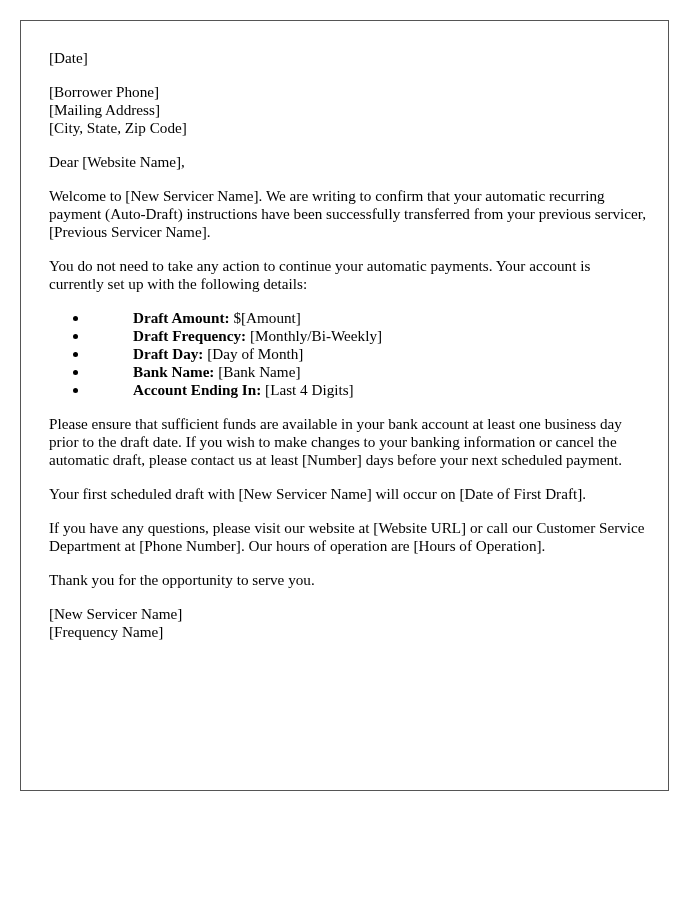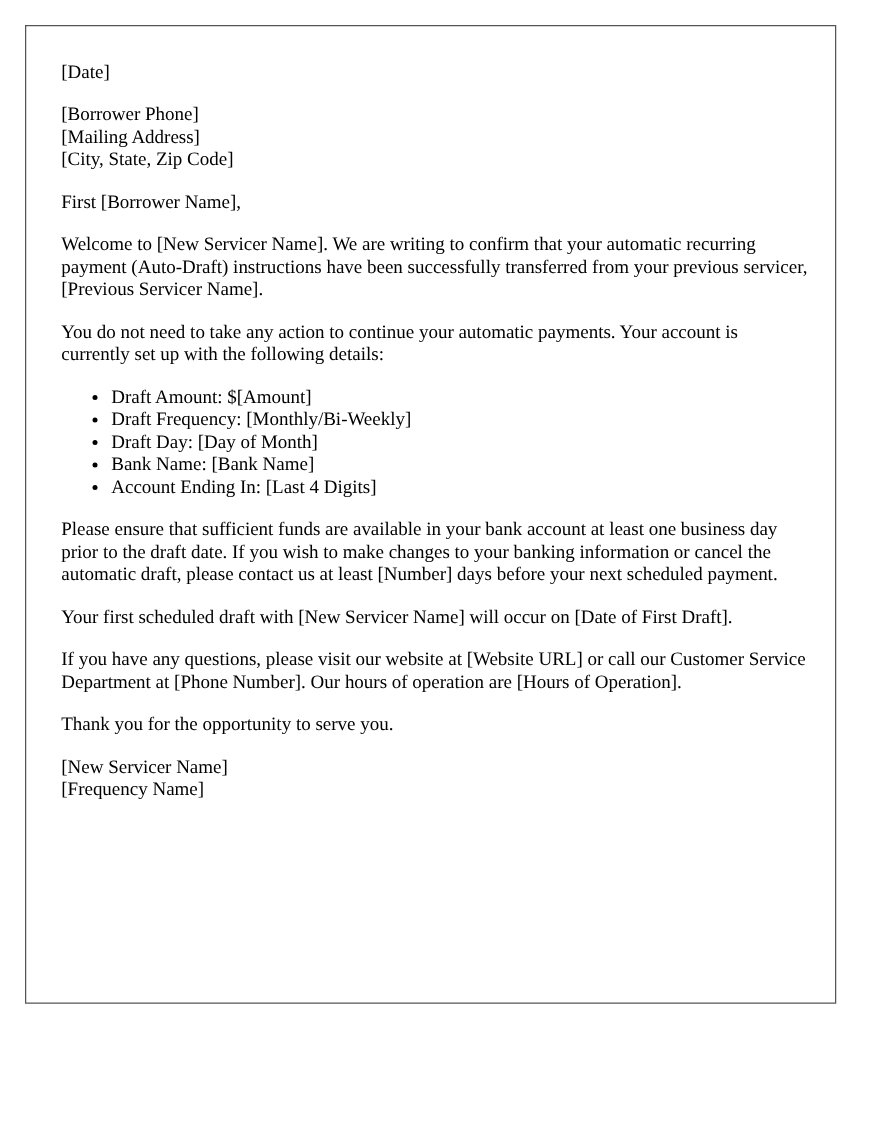--- a/index.html
+++ b/index.html
@@ -1,43 +1,43 @@
 <!DOCTYPE html>
 <html><head>
   <meta charset="utf-8">
   <style>
     html, body { margin: 0; padding: 0; background: #ffffff; }
     body { width: 700px; height: 900px; position: relative; font-family: "Liberation Serif", "DejaVu Serif", serif; color: #000; }
     .letter {
       position: absolute; left: 20px; top: 20px;
       width: 599px; height: 719px;
       border: 1px solid #555;
-      padding: 28px 20px 34px 28px;
+      padding: 28px 20px 22px 28px;
       font-size: 15.2px; line-height: 18px;
       box-sizing: content-box;
     }
     p { margin: 0 0 16px 0; }
     .lines span { display: block; }
     ul { margin: 0 0 16px 0; padding-left: 40px; }
     li { margin: 0; }
-    b { font-weight: normal; }
+    b { font-weight: bold; margin-left: 44px; }
   </style>
 </head>
 <body>
 
 <div class="letter">
   <p>[Date]</p>
 
   <p class="lines">
     <span>[Borrower Phone]</span>
     <span>[Mailing Address]</span>
     <span>[City, State, Zip Code]</span>
   </p>
 
-  <p>First [Borrower Name],</p>
+  <p>Dear [Website Name],</p>
   <p>Welcome to [New Servicer Name]. We are writing to confirm that your automatic recurring payment (Auto-Draft) instructions have been successfully transferred from your previous servicer, [Previous Servicer Name].</p>
   <p>You do not need to take any action to continue your automatic payments. Your account is currently set up with the following details:</p>
 
   <ul>
     <li><b>Draft Amount:</b><span> $[Amount]</span></li>
     <li><b>Draft Frequency:</b><span> [Monthly/Bi-Weekly]</span></li>
     <li><b>Draft Day:</b><span> [Day of Month]</span></li>
     <li><b>Bank Name:</b><span> [Bank Name]</span></li>
     <li><b>Account Ending In:</b><span> [Last 4 Digits]</span></li>
   </ul>

